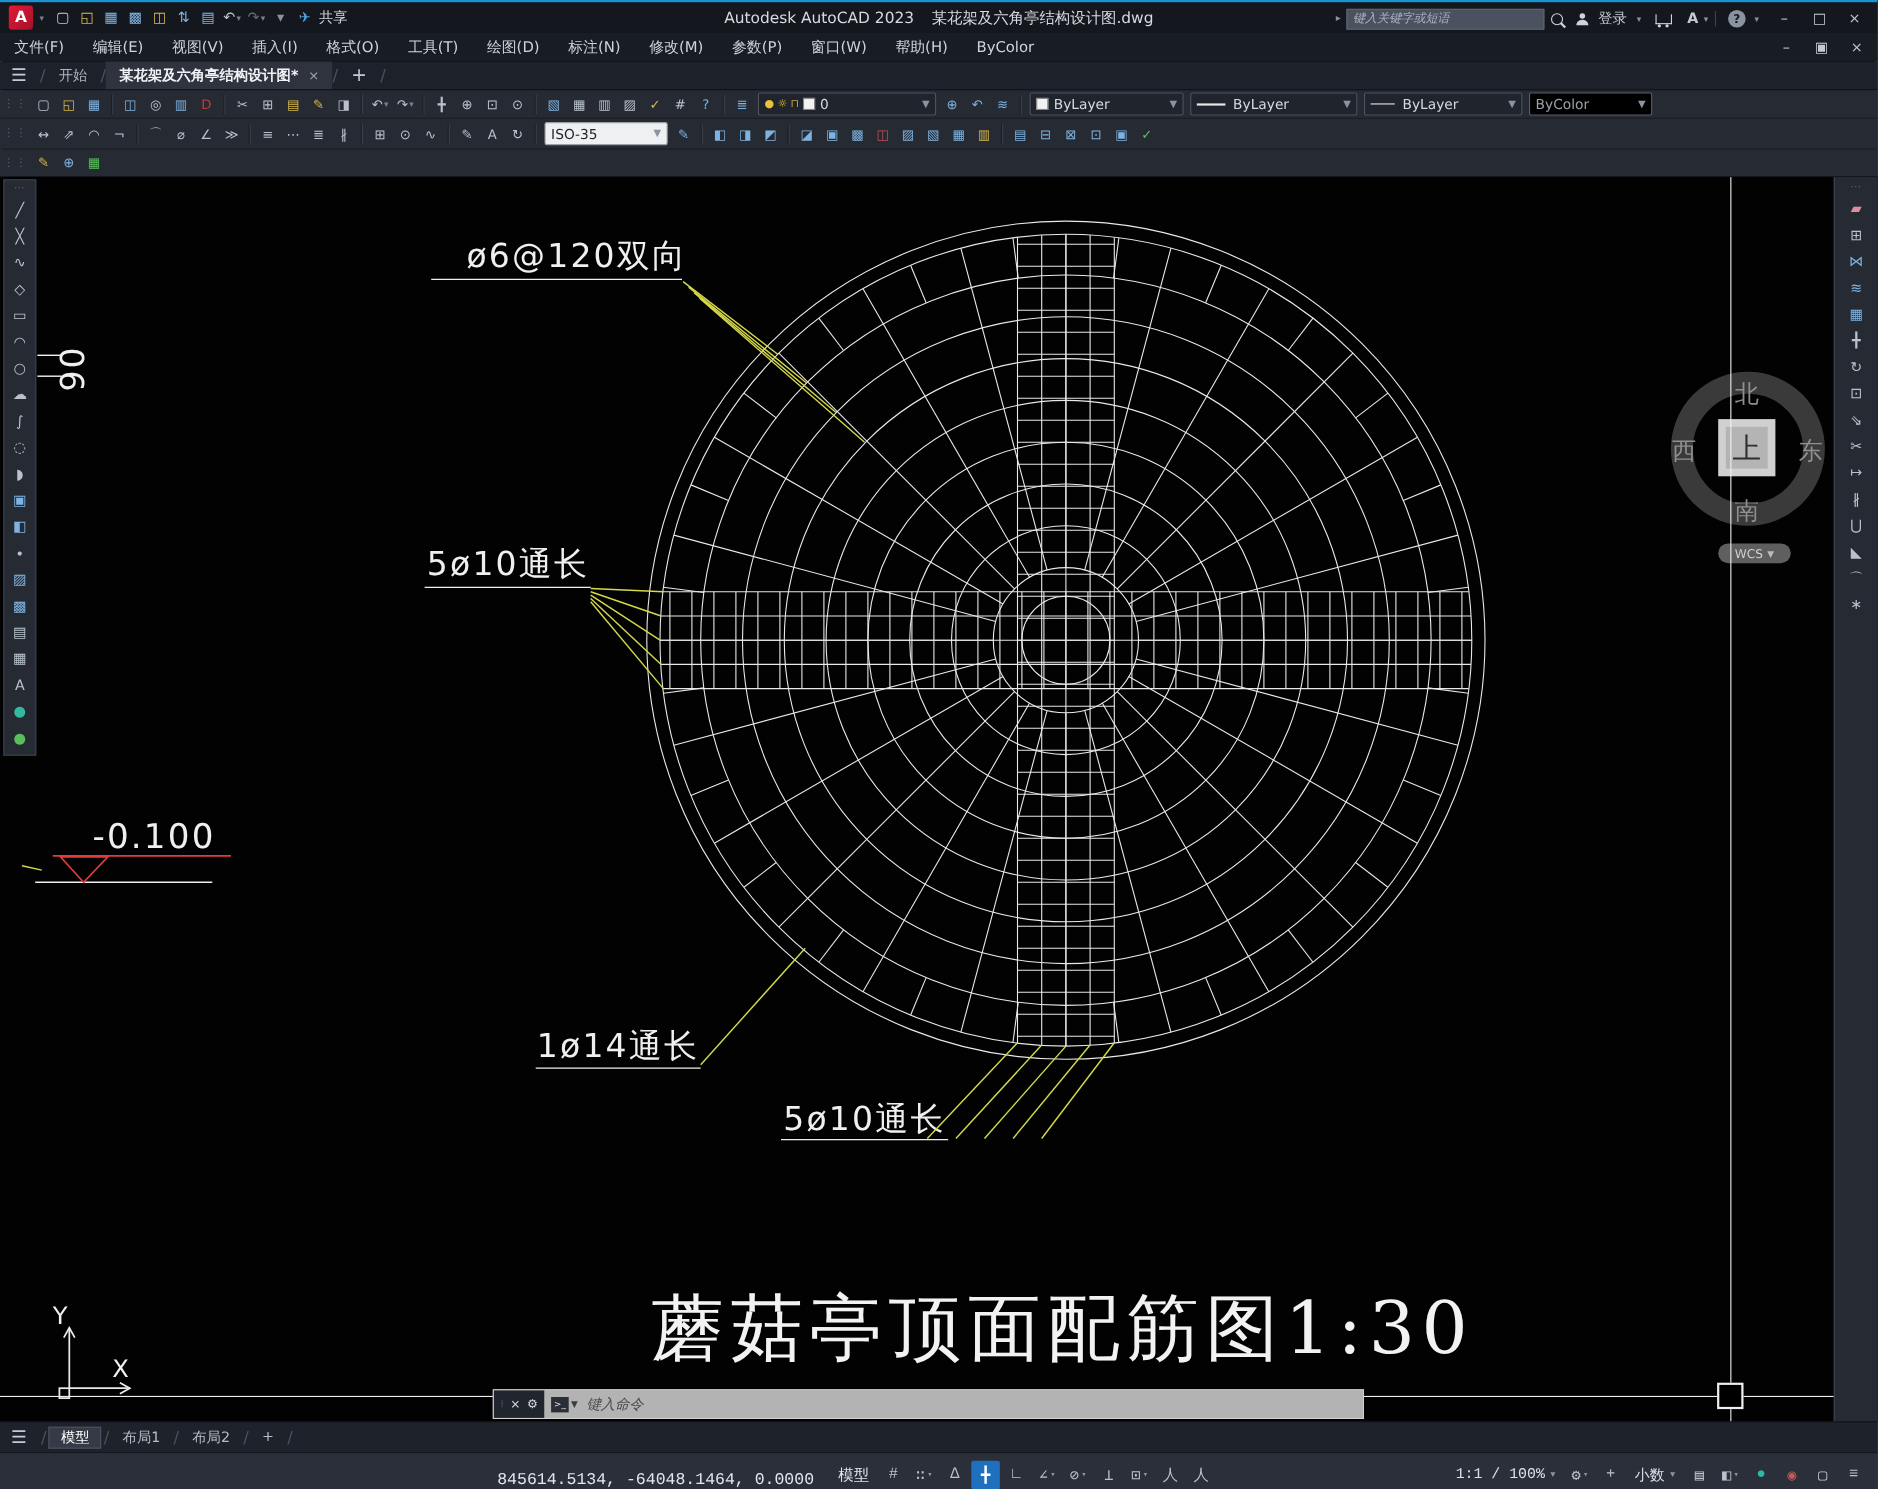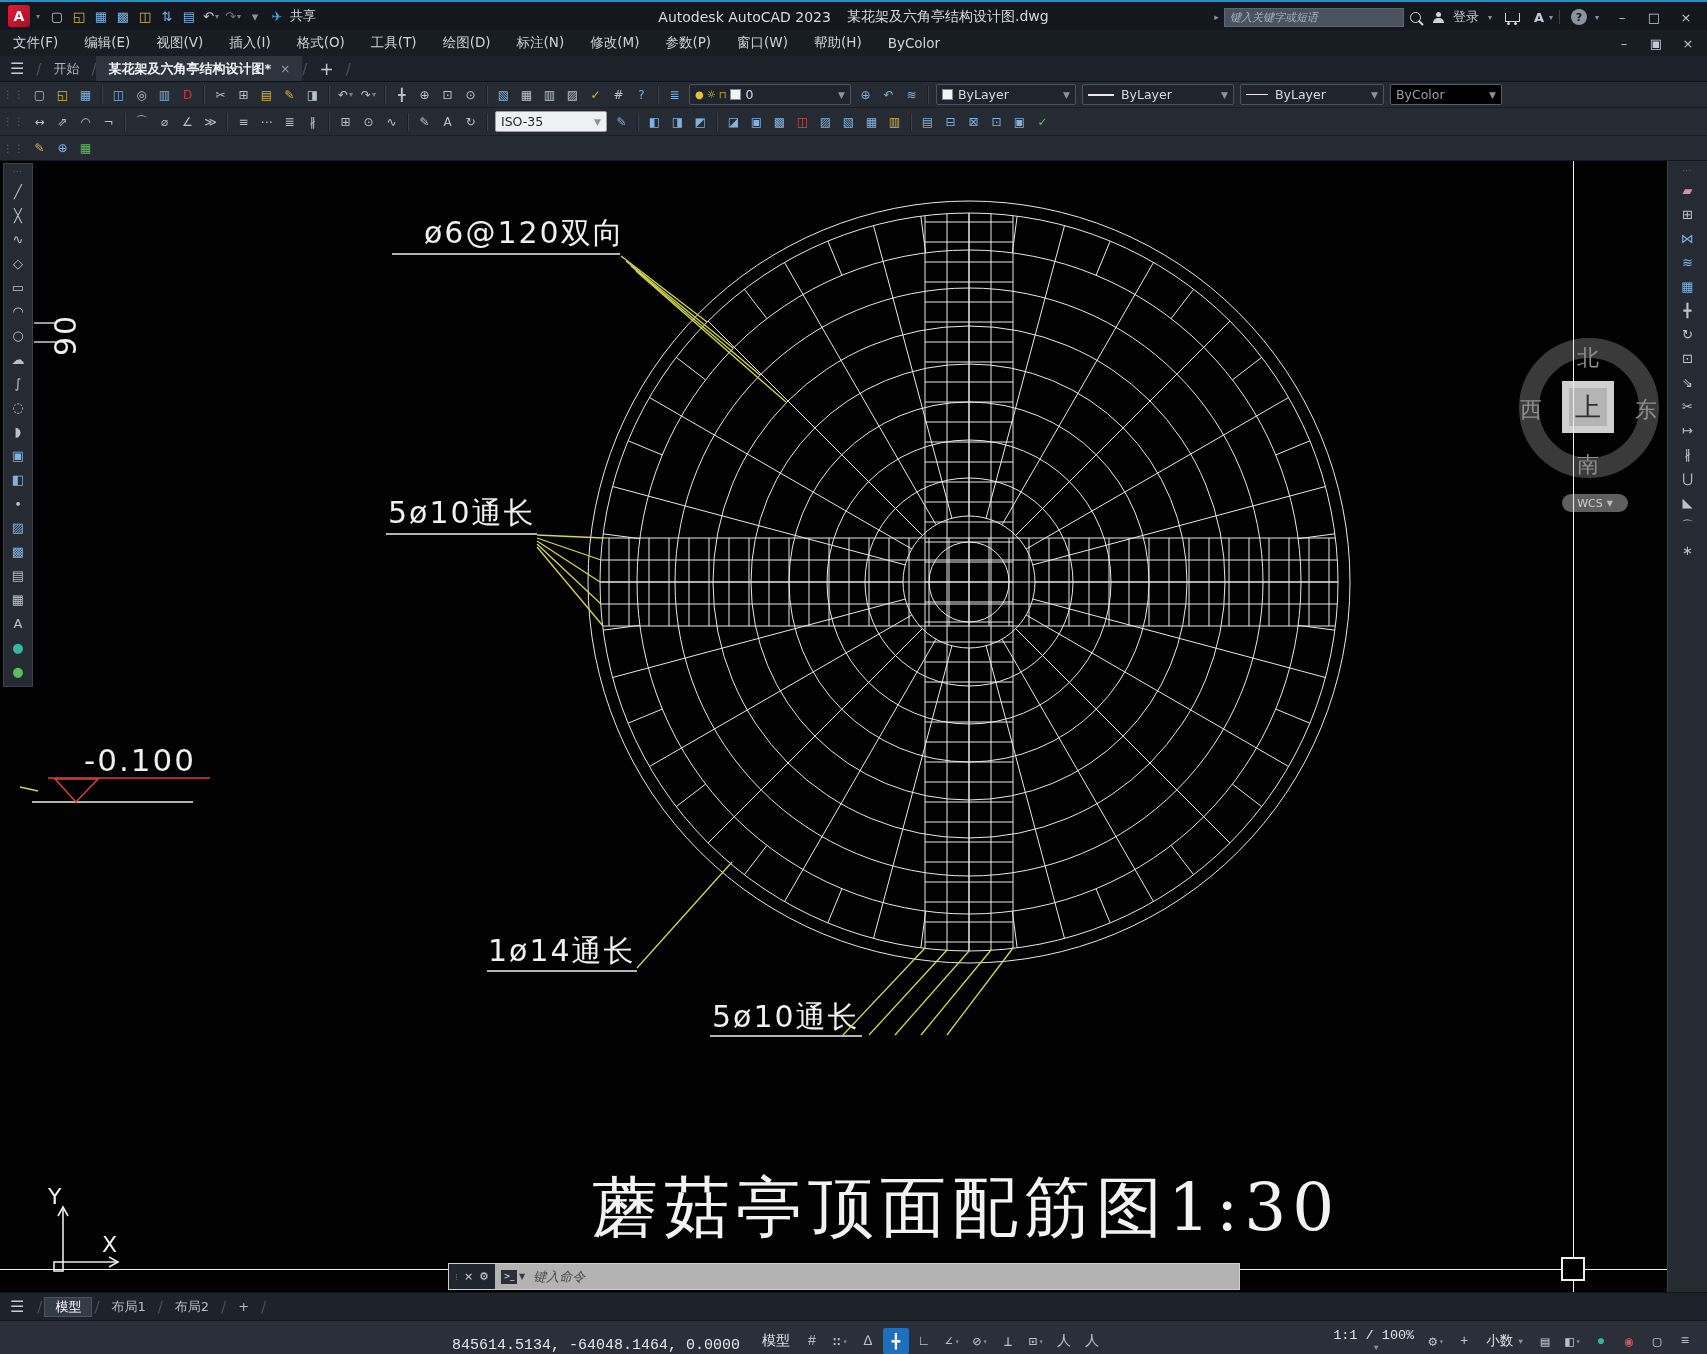--- a/index.html
+++ b/index.html
@@ -889,21 +889,21 @@
         <span class="sbi">
           <span>⊡</span>
           <span class="dd">▾</span>
         </span>
         <span class="sbi">
           <span>人</span>
         </span>
         <span class="sbi">
           <span>人</span>
         </span>
-        <span class="sb-combo" style="margin-left: auto; flex-direction: column;">
+        <span class="sb-combo" style="margin-left: auto;">
           <span>1:1 / 100%</span>
           <span class="dd">▼</span>
         </span>
         <span class="sbi">
           <span>⚙</span>
           <span class="dd">▾</span>
         </span>
         <span class="sbi">
           <span>+</span>
         </span>

